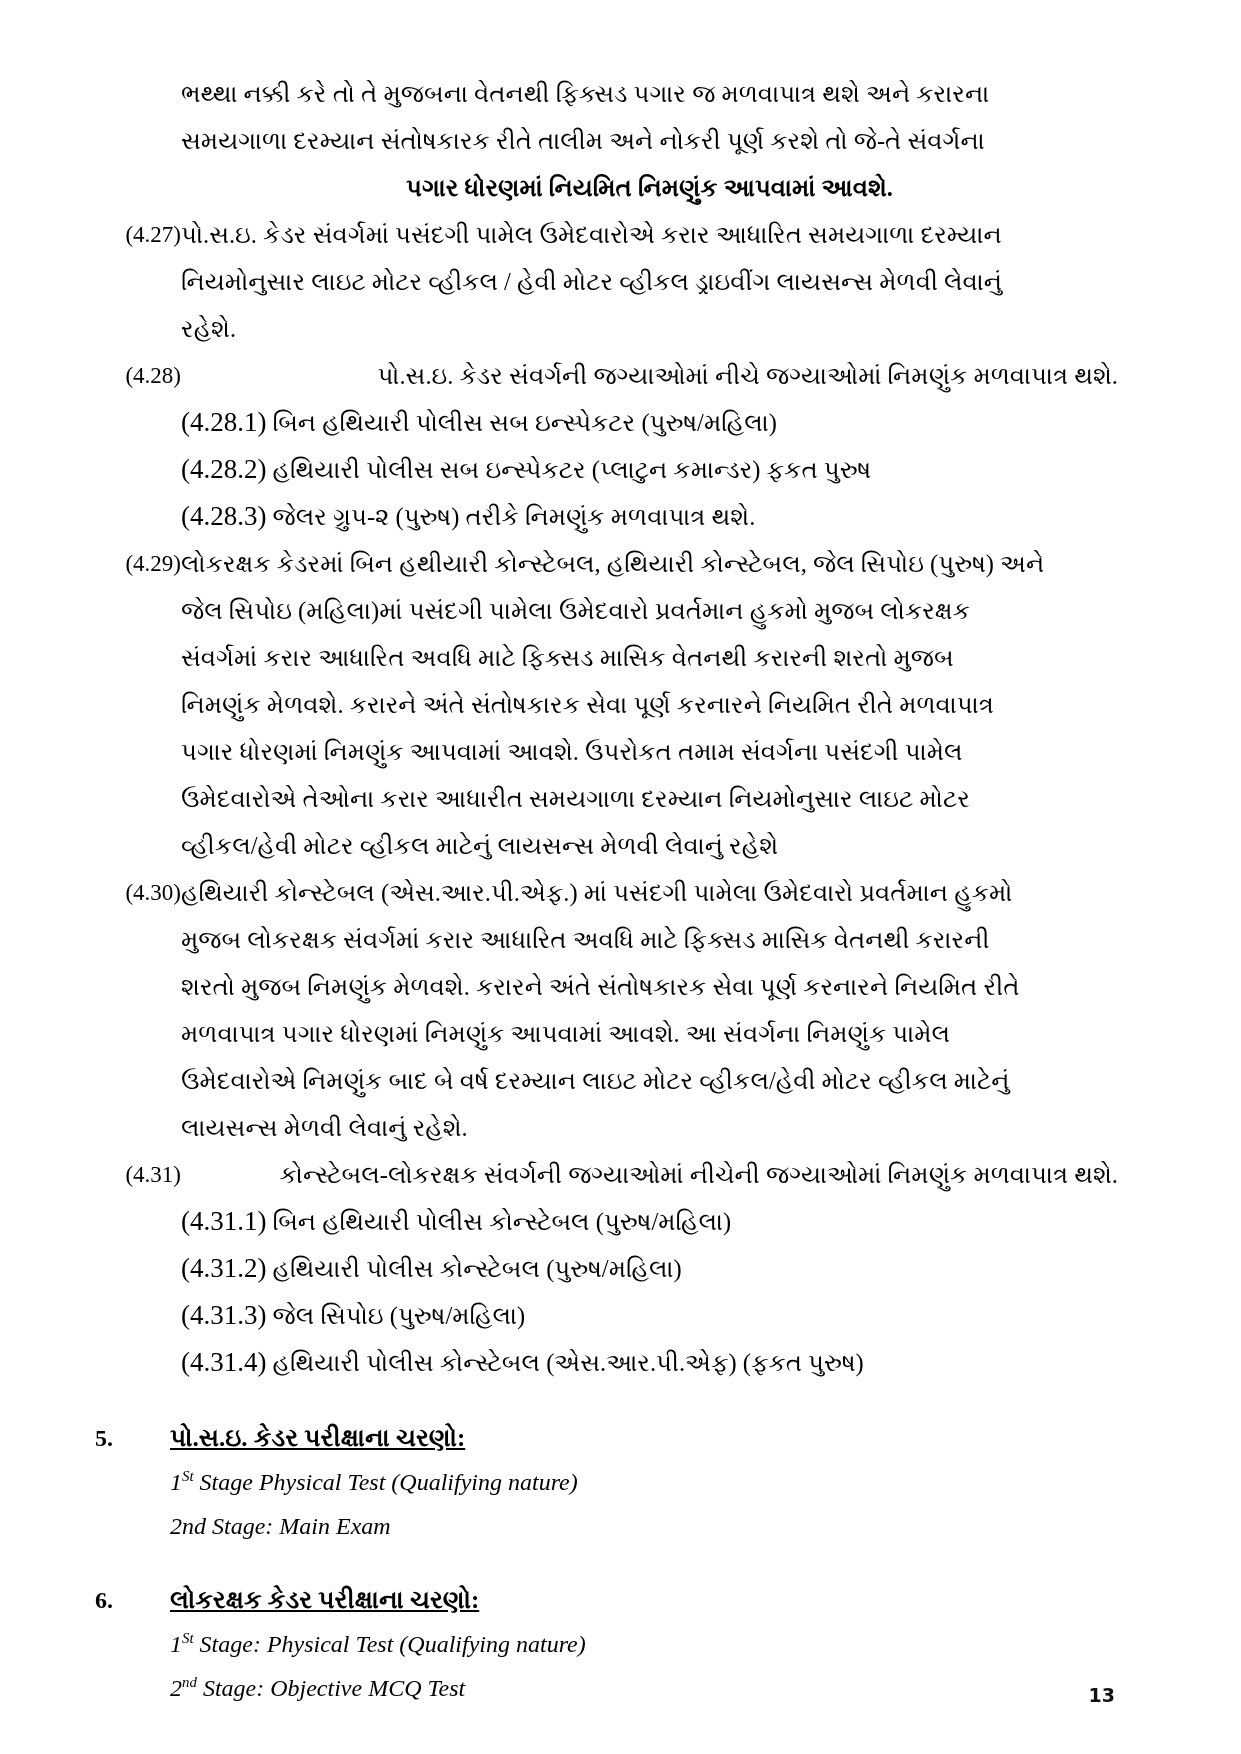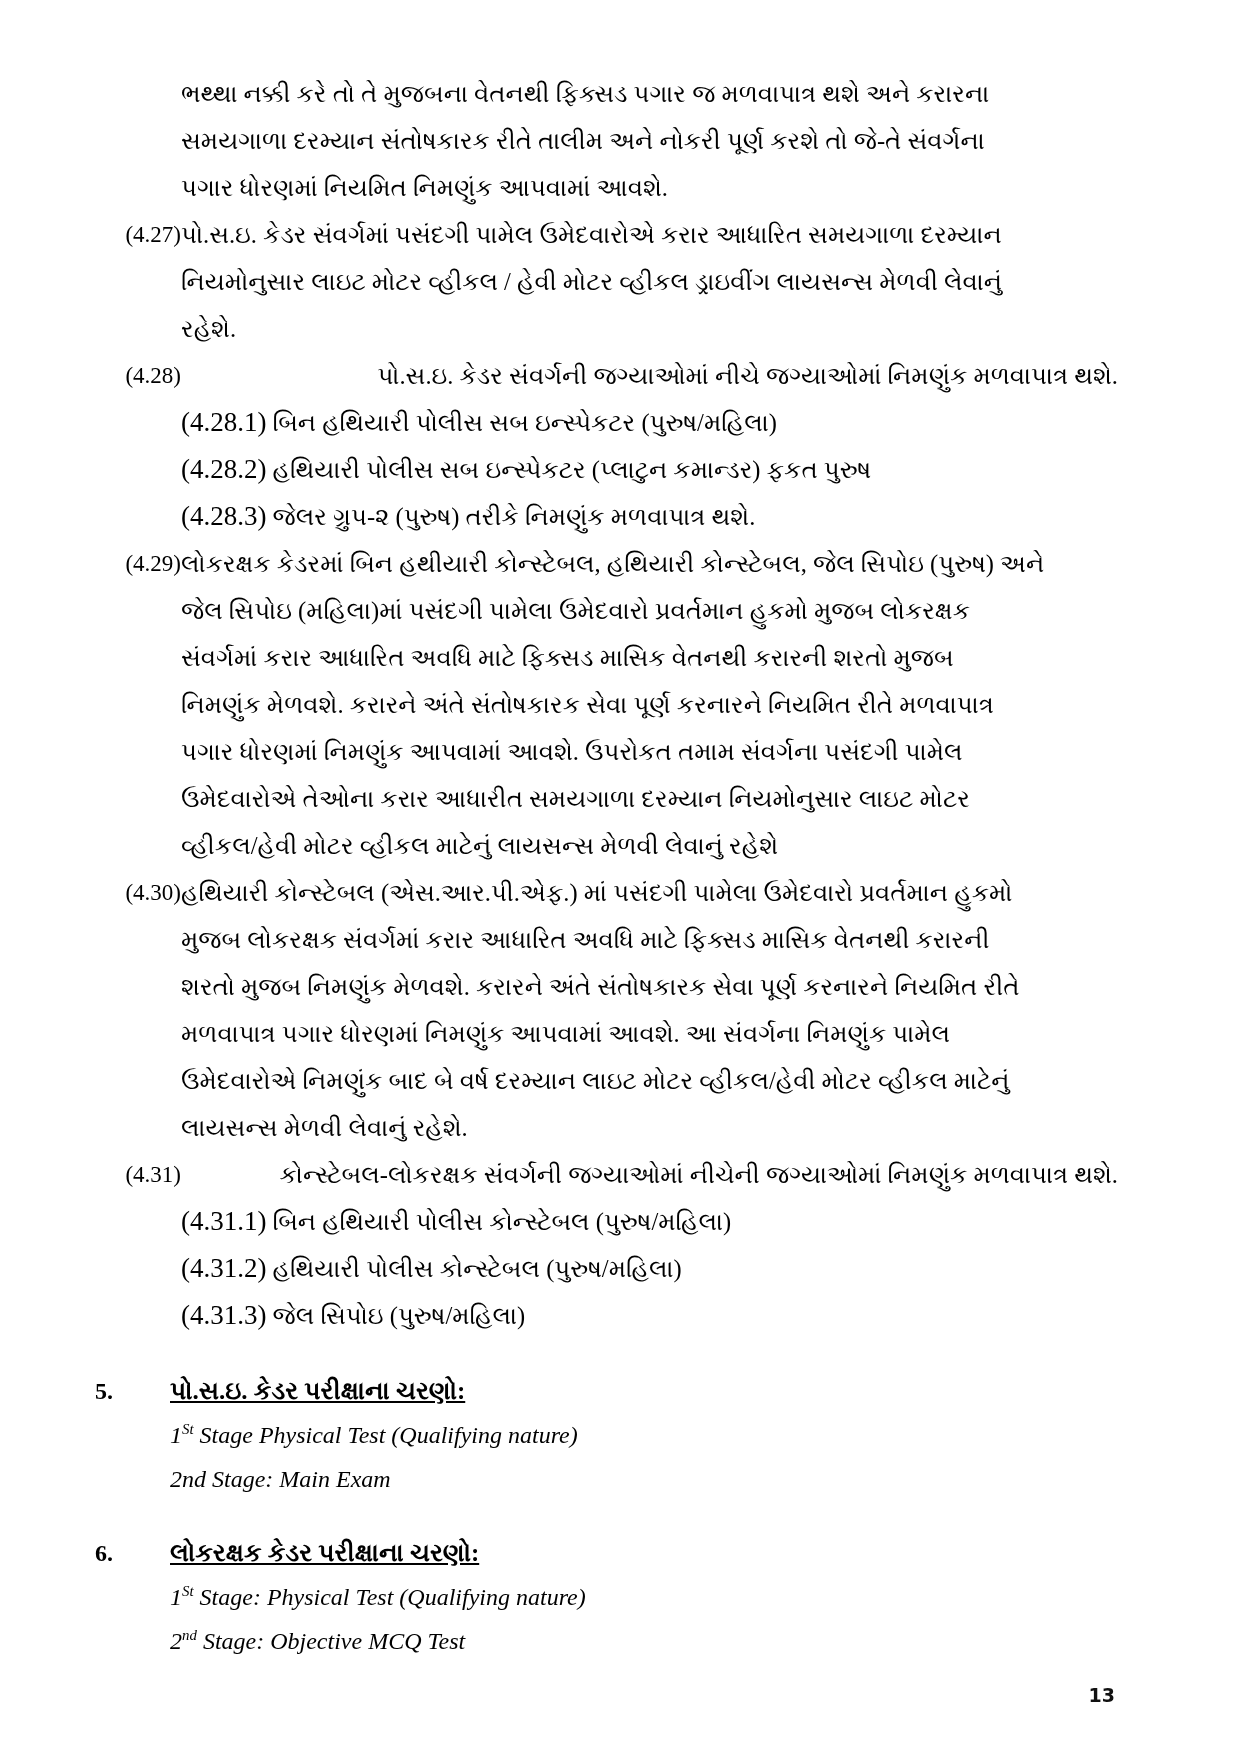--- a/index.html
+++ b/index.html
@@ -53,21 +53,21 @@
     text-align: right;
   }
 
   
   .cont {
     margin-left: 86px;
     font-size: 24.5px;
     line-height: 47px;
     text-align: justify;
   }
-  .cont .lastline { text-align: left; }
+  .cont .lastline { text-align: center; font-weight: bold; }
 
   
   .subitem {
     margin-left: 86px;
     font-size: 24.5px;
     line-height: 47px;
     padding-left: 78px;
     text-indent: -78px;
     white-space: nowrap;
   }
@@ -197,20 +197,24 @@
     <span>બિન હથિયારી પોલીસ કોન્સ્ટેબલ (પુરુષ/મહિલા)</span>
   </div>
   <div class="subitem">
     <span class="sn">(4.31.2)</span>
     <span>હથિયારી પોલીસ કોન્સ્ટેબલ (પુરુષ/મહિલા)</span>
   </div>
   <div class="subitem">
     <span class="sn">(4.31.3)</span>
     <span>જેલ સિપોઇ (પુરુષ/મહિલા)</span>
   </div>
+  <div class="subitem">
+    <span class="sn">(4.31.4)</span>
+    <span>હથિયારી પોલીસ કોન્સ્ટેબલ (એસ.આર.પી.એફ) (ફકત પુરુષ)</span>
+  </div>
 
   <div class="section">
     <div class="snum">5.</div>
     <div class="sbody">
       <div><span class="stitle">પો.સ.ઇ. કેડર પરીક્ષાના ચરણો:</span></div>
       <div class="sline"><span>1</span><sup>St</sup><span> Stage  Physical Test (Qualifying nature)</span></div>
       <div class="sline"><span>2nd</span><sup></sup><span>  Stage: Main Exam</span></div>
     </div>
   </div>
 

